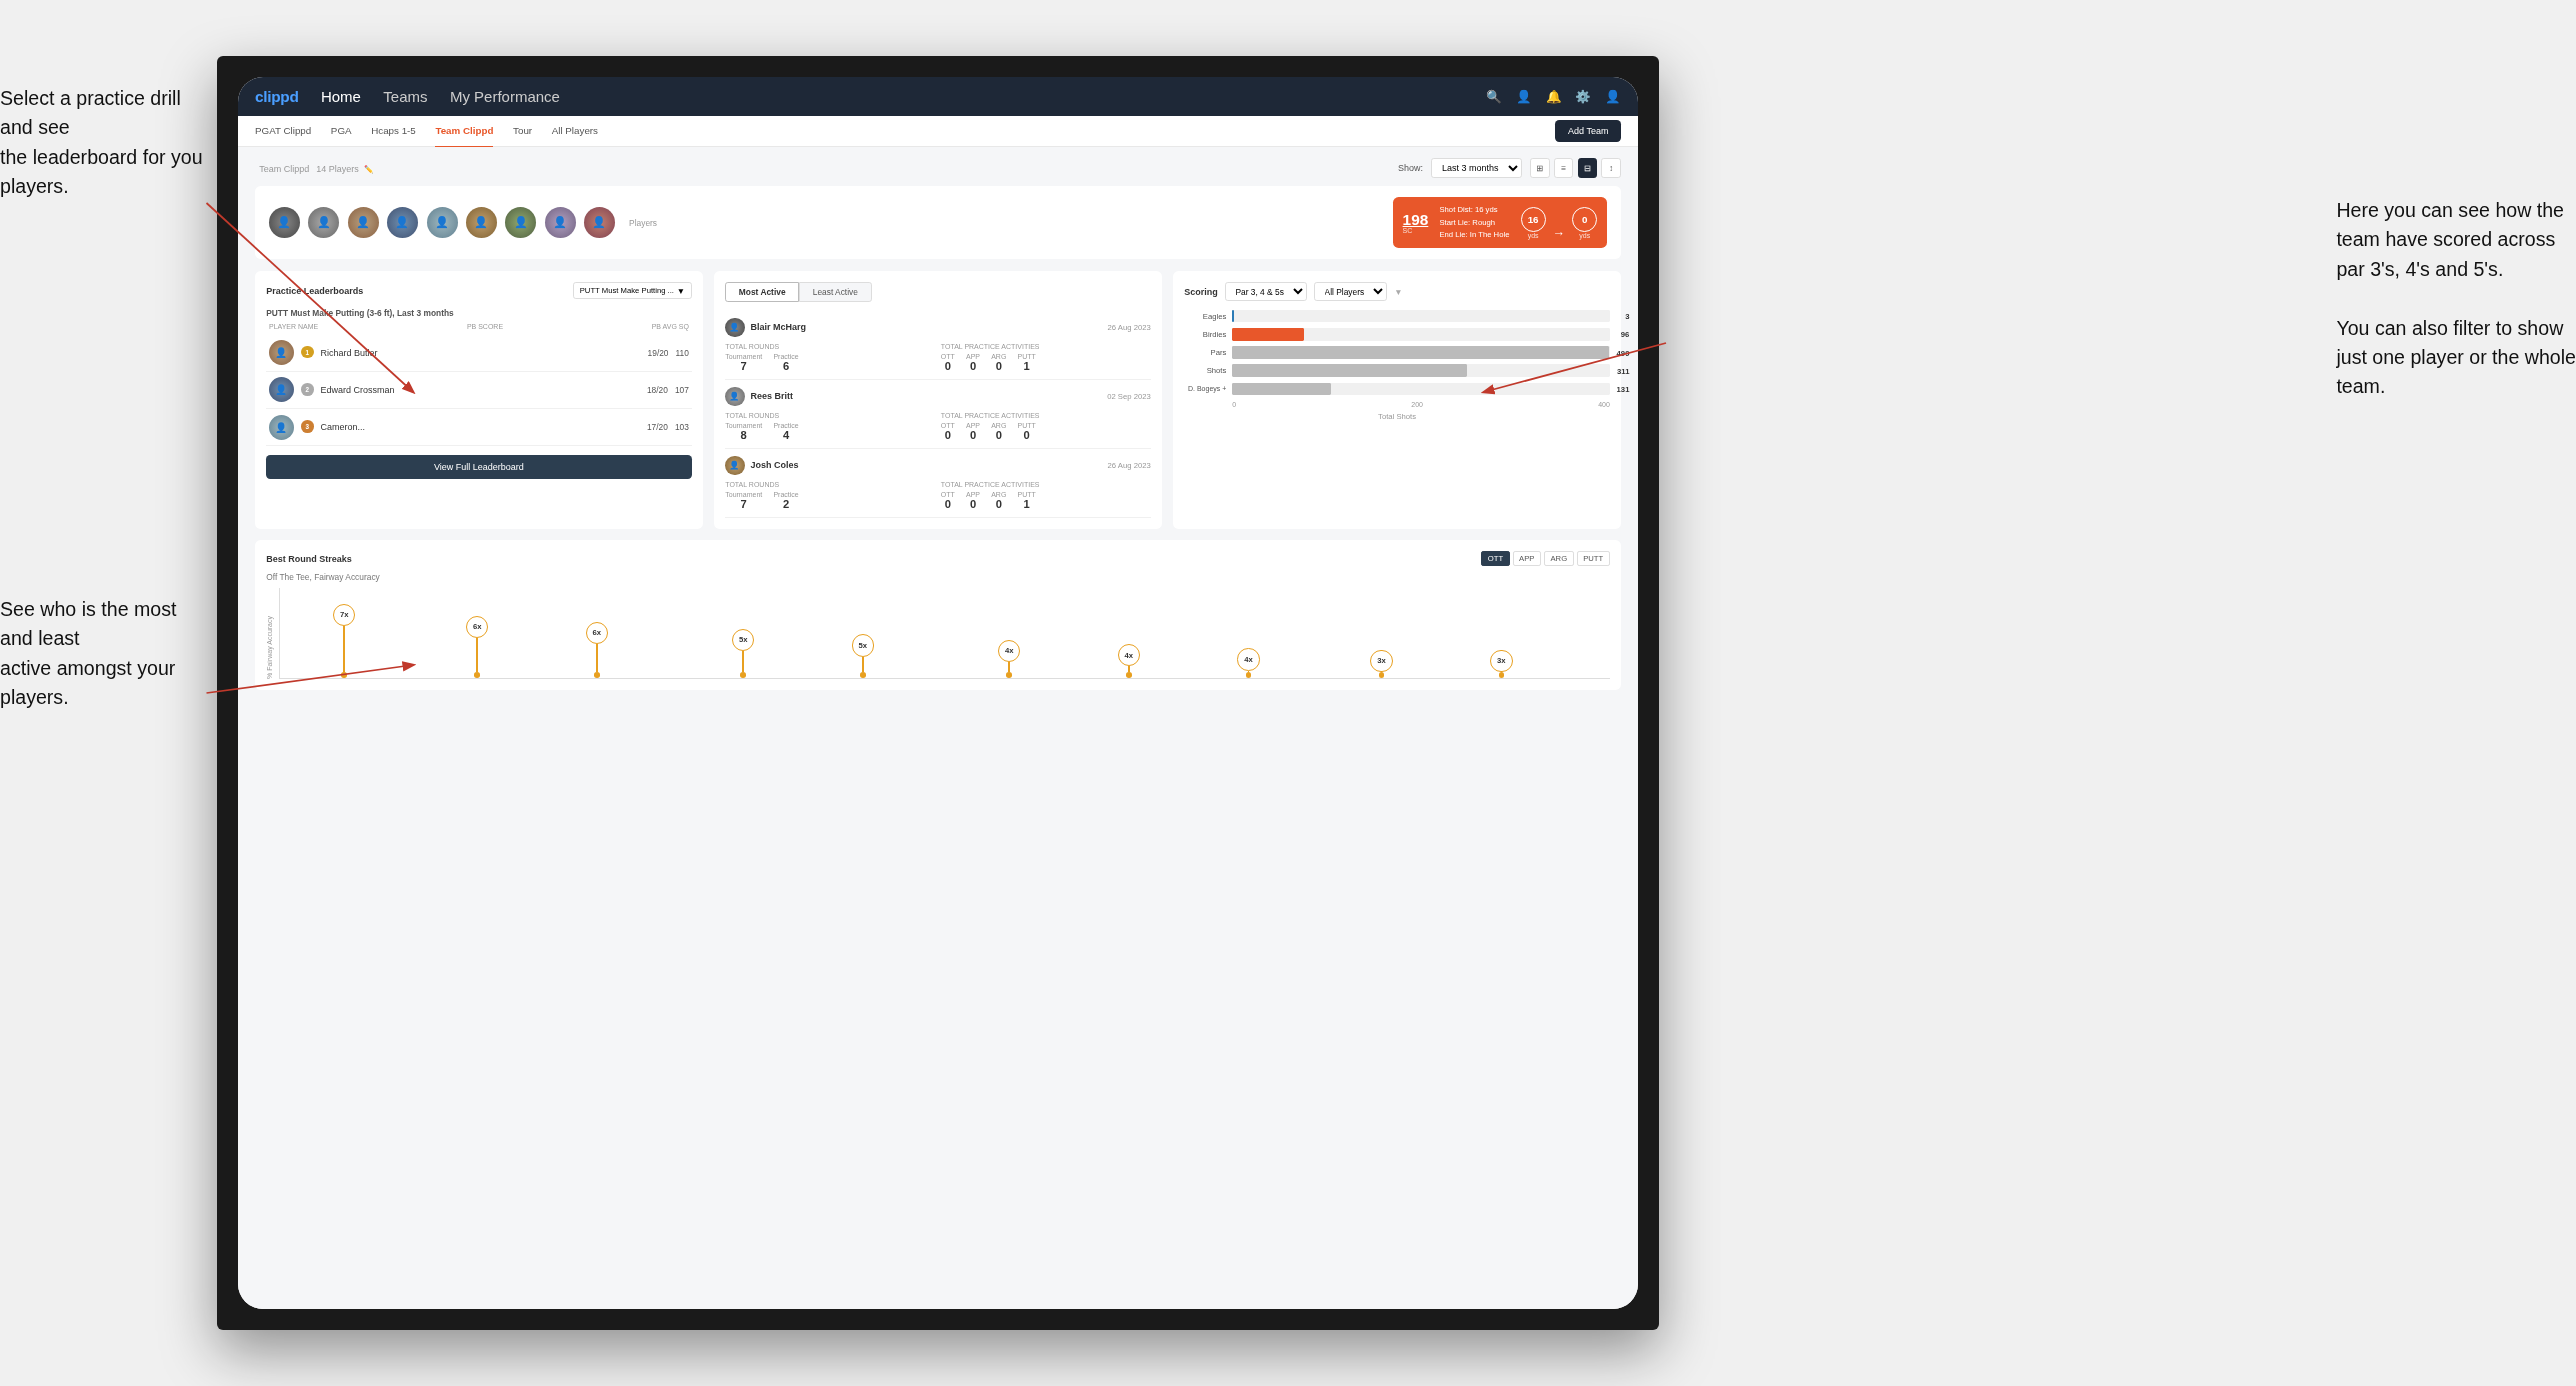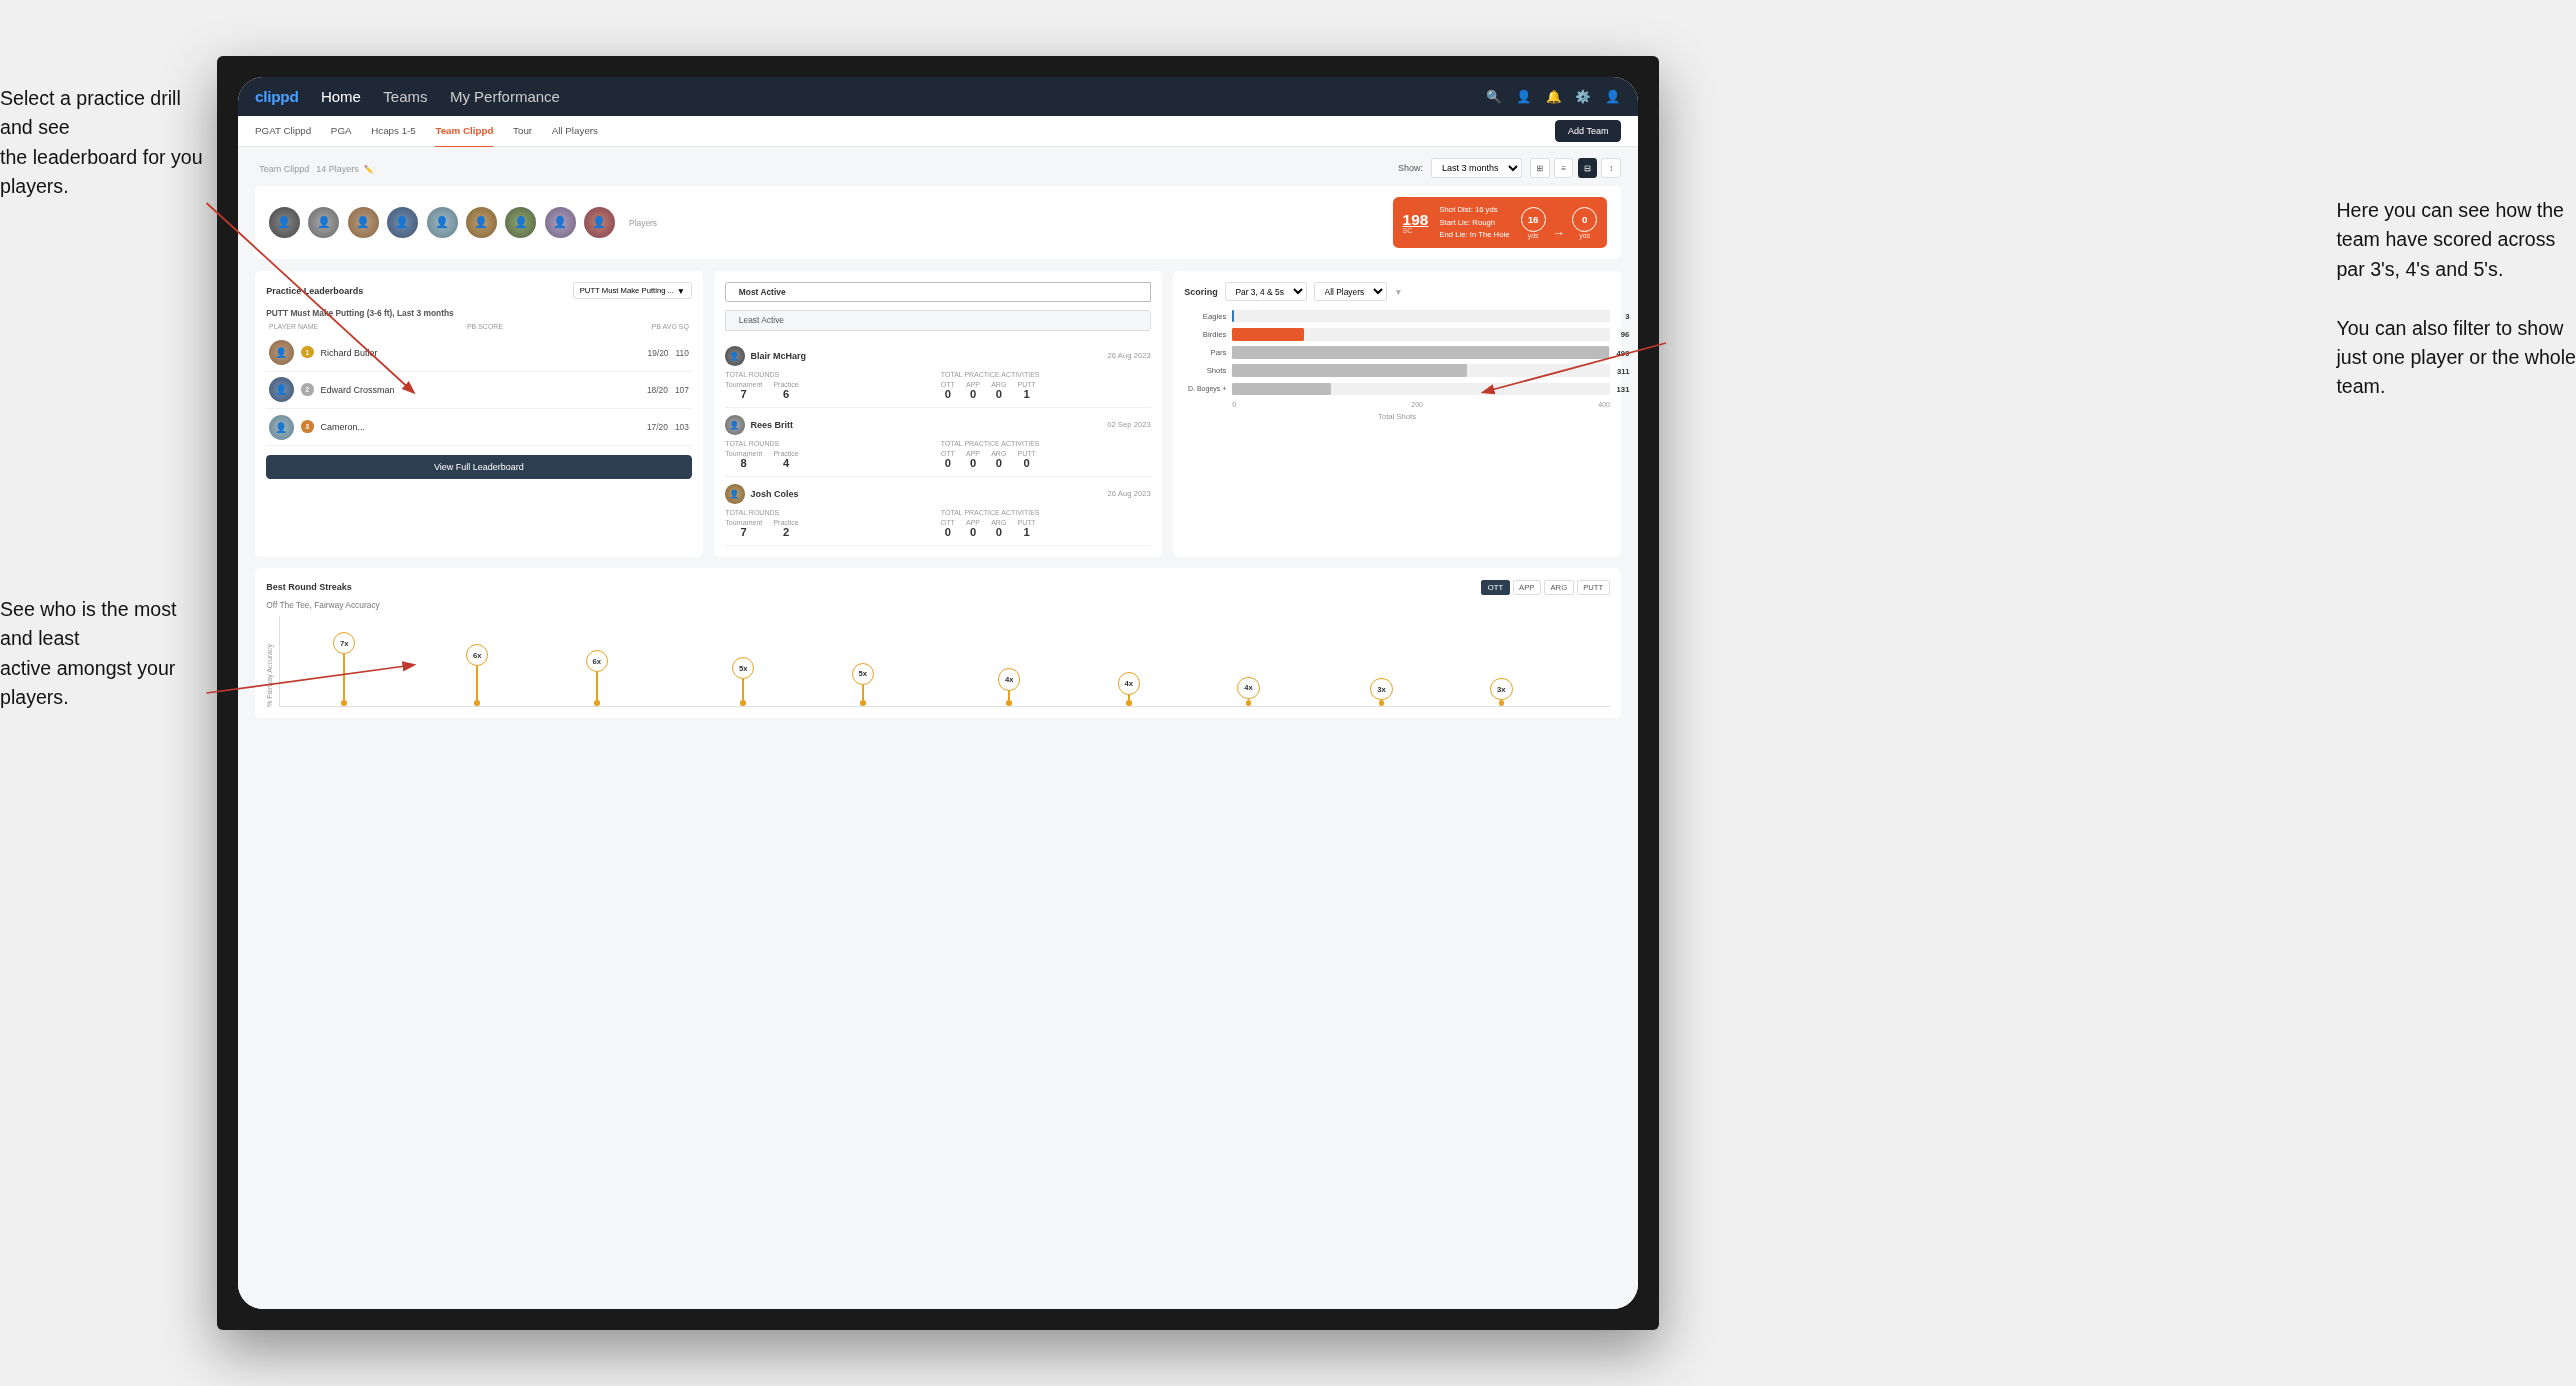--- a/index.html
+++ b/index.html
@@ -309,23 +309,22 @@
       padding: 7px;
       border-radius: 4.2px;
       font-size: 9px;
       cursor: pointer;
       margin-top: 8.4px;
     }
 
     
     .activity-tabs {
       display: flex;
-      gap: 8px;
+      gap: 0;
       margin-bottom: 8.4px;
-      flex-direction: column;
     }
     .activity-tab {
       padding: 4.2px 12.6px;
       font-size: 8.4px;
       cursor: pointer;
       border: 0.7px solid #ddd;
       background: #f5f6f8;
       color: #555;
     }
     .activity-tab:first-child { border-radius: 2.8px 0 0 2.8px; }

